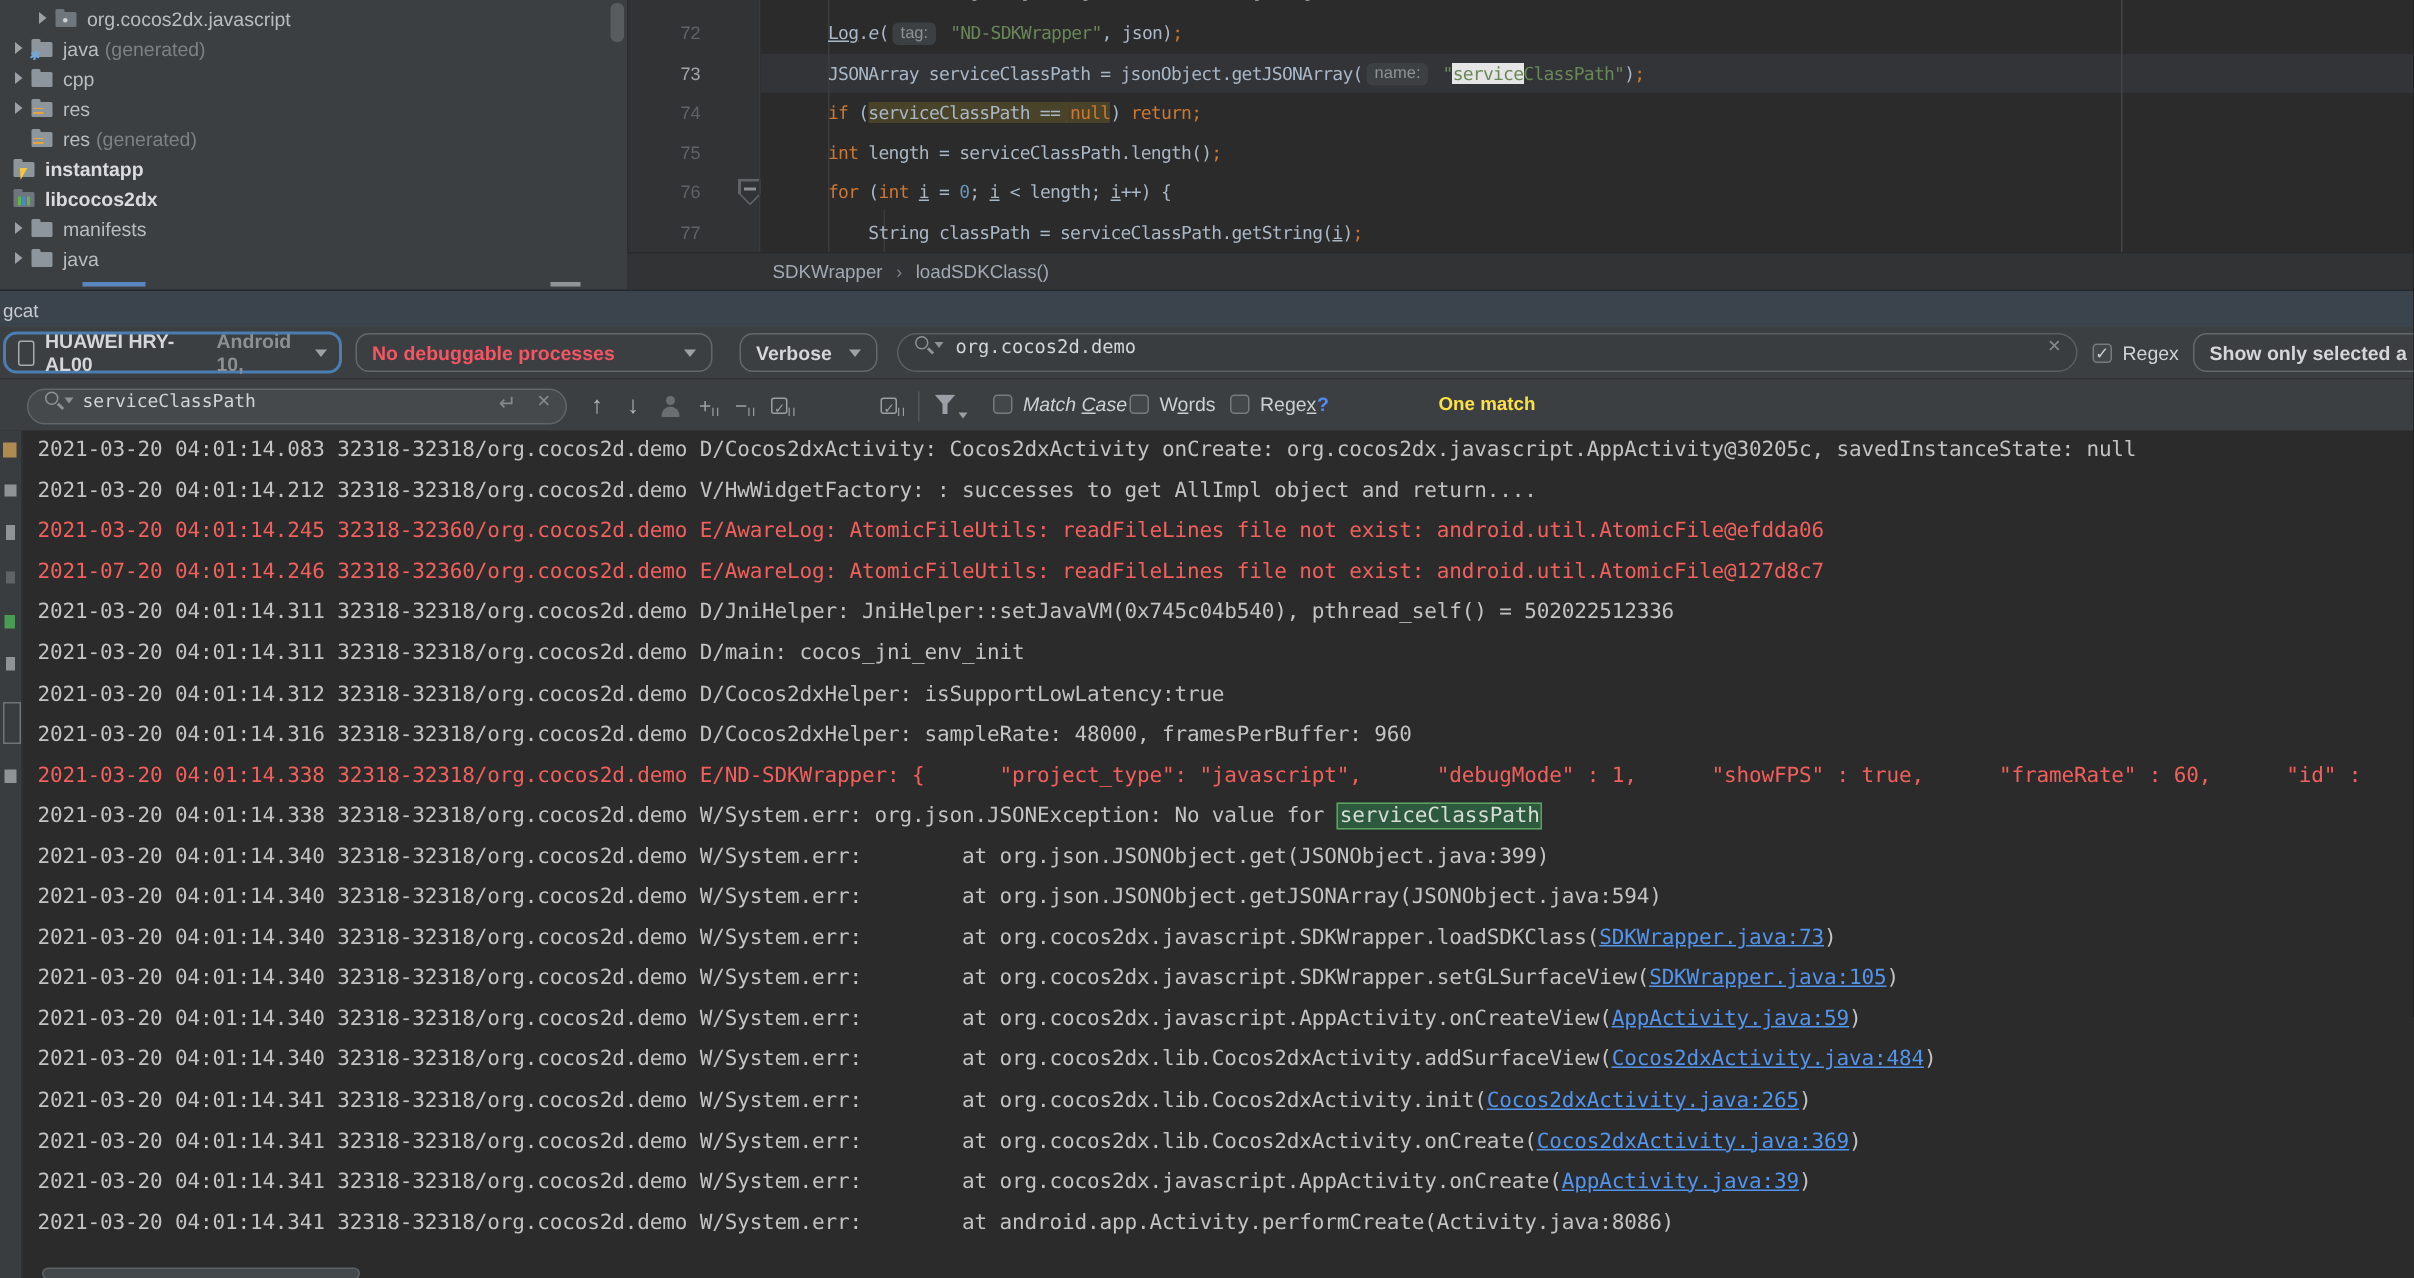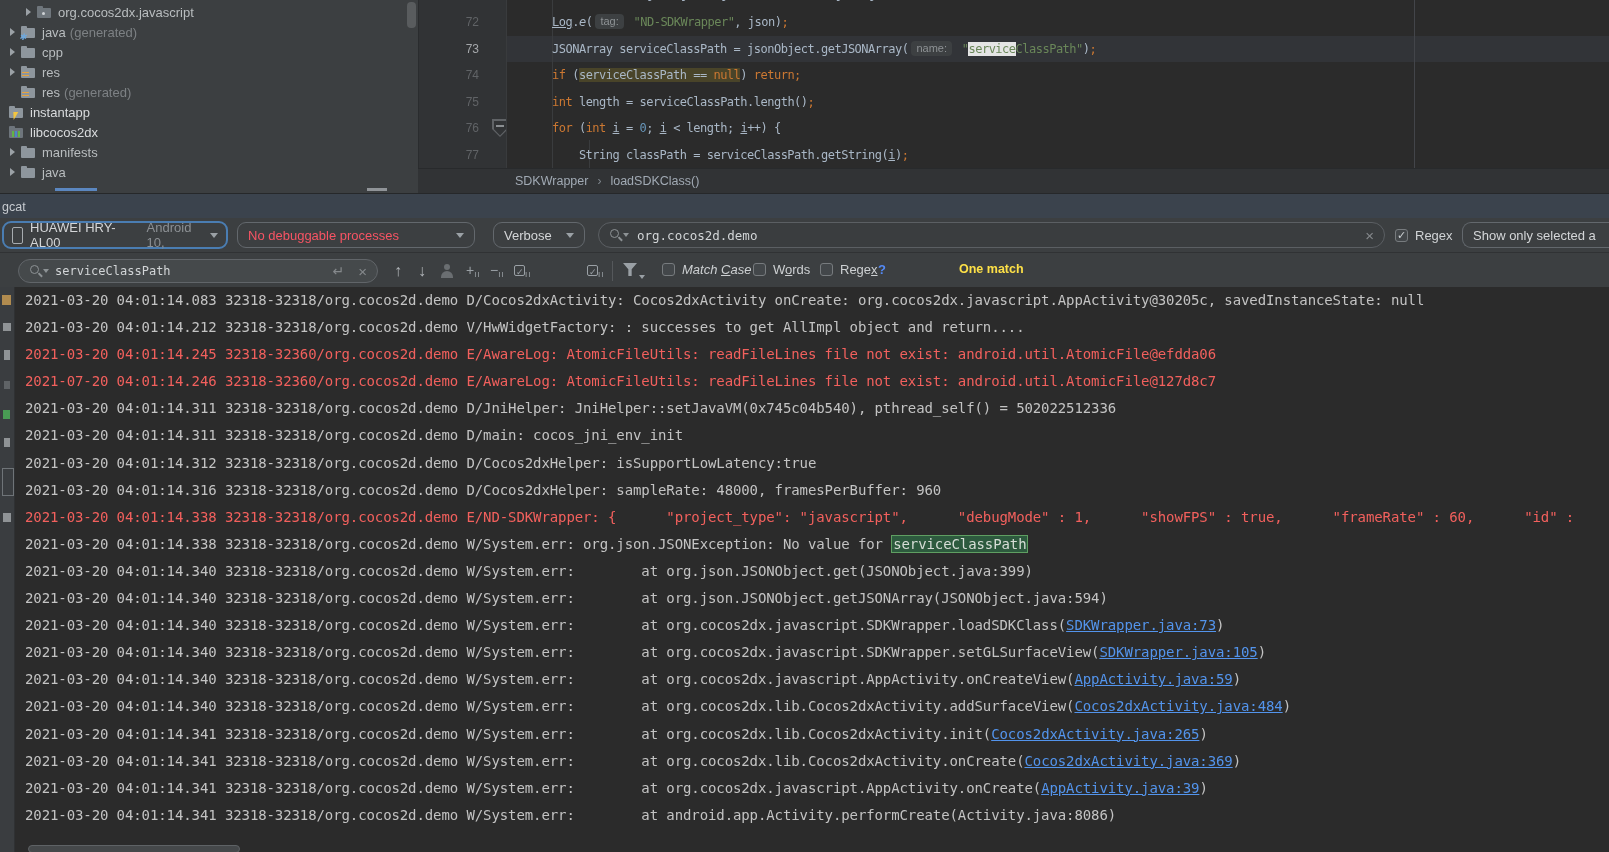--- a/index.html
+++ b/index.html
@@ -3,21 +3,21 @@
 <meta charset="utf-8">
 <style>
   html,body{margin:0;padding:0;background:#1e1f22;}
   #app{position:relative;width:1609px;height:852px;overflow:hidden;background:#2b2b2b;
        font-family:"Liberation Sans",sans-serif;-webkit-font-smoothing:antialiased;}
   .abs{position:absolute;}
 
   
   #tree{left:0;top:0;width:418px;height:193px;background:#3c3f41;overflow:hidden;}
   .trow{height:20px;display:flex;align-items:center;font-size:13px;color:#b9bdbf;white-space:nowrap;}
-  .trow.b .tlabel{font-weight:normal;color:#d9dbdd;}
+  .trow.b .tlabel{font-weight:bold;color:#d9dbdd;}
   .tsuffix{color:#7d8184;margin-left:4px;}
   .tlabel{margin-left:5px;}
   .arr{width:0;height:0;border-left:5px solid #9ba1a6;border-top:4px solid transparent;
        border-bottom:4px solid transparent;margin:0 5px 0 2px;flex:0 0 auto;}
   .arr.none{visibility:hidden;}
   .ticon{width:17px;height:14px;position:relative;flex:0 0 auto;}
   .ticon .fold{position:absolute;left:1px;top:3px;width:14px;height:10px;background:#8e969d;border-radius:1px;}
   .ticon .fold::before{content:"";position:absolute;top:-2px;left:0;width:6px;height:3px;background:inherit;border-radius:1px 1px 0 0;}
   .ticon.pkg .fold{background:#6f767c;}
   .ticon.pkg .fold::after{content:"";position:absolute;left:5px;top:4px;width:3px;height:3px;border-radius:50%;background:#cfd3d6;}
@@ -27,21 +27,21 @@
   .ticon.instant .fold::after{content:"";position:absolute;left:3px;bottom:-2px;width:0;height:0;
       border-left:3px solid transparent;border-right:2px solid transparent;border-top:8px solid #f4c63f;transform:skewX(-18deg);}
   .ticon.module .fold{background:#6e757c;}
   .ticon.module .fold::after{content:"";position:absolute;left:3px;bottom:1px;width:8px;height:6px;
       background:linear-gradient(90deg,#62b543 0 2px,transparent 2px 3px,#4a88c7 3px 5px,transparent 5px 6px,#62b543 6px 8px);}
   #tree-scroll{left:407px;top:2px;width:9px;height:26px;border-radius:4px;background:#595c5e;}
   .frag{position:absolute;height:3px;}
 
   
   #gutter{left:418px;top:0;width:88px;height:168px;background:#313335;border-left:1px solid #2a2c2e;}
-  .gnum{position:absolute;left:12px;width:48px;text-align:right;font-size:12px;color:#606366;line-height:26.5px;}
+  .gnum{position:absolute;left:0;width:48px;text-align:right;font-size:12px;color:#606366;line-height:26.5px;}
   .gnum.cur{color:#a4a7aa;}
   #gutter-sep{left:506px;top:0;width:1px;height:168px;background:#393b3d;}
   #code{left:507px;top:0;width:1102px;height:168px;background:#2b2b2b;overflow:hidden;}
   #cur-line{position:absolute;left:0;top:35.5px;width:1102px;height:26.5px;background:#323438;}
   .guide{position:absolute;width:1px;background:#3a3c3e;}
   #wrap-guide{position:absolute;left:907px;top:0;width:1px;height:168px;background:#43454a;}
   .eline{position:absolute;left:45px;height:26.5px;line-height:26.5px;white-space:pre;
          font-family:"DejaVu Sans Mono",monospace;font-size:12px;letter-spacing:-0.5px;color:#a9b7c6;}
   .eline .k{color:#cc7832;}
   .eline .s{color:#6a8759;}
@@ -67,31 +67,31 @@
   #crumbs .sep{color:#7f868d;margin:0 9px;font-size:12px;}
 
   
   #lc-header{left:0;top:193px;width:1609px;height:25px;background:#3b434d;border-top:1px solid #26282a;
              display:flex;align-items:center;color:#c7cbd0;font-size:12.5px;}
   #lc-header span{margin-left:2px;}
   #lc-toolbar{left:0;top:218px;width:1609px;height:34px;background:#3c3f41;}
   #lc-findrow{left:0;top:252px;width:1609px;height:35px;background:#3c3f41;border-top:1px solid #303234;}
 
   .combo{position:absolute;height:26px;border:1px solid #63686d;border-radius:9px;background:#3c3f41;
-         display:flex;align-items:center;font-size:13px;color:#d4d6d8;box-sizing:border-box;padding:0 10px;}
+         display:flex;align-items:center;font-size:13px;color:#d4d6d8;box-sizing:border-box;padding:0 10px;font-weight:bold;}
   .combo .dd{margin-left:auto;width:0;height:0;border-left:4px solid transparent;border-right:4px solid transparent;
              border-top:5px solid #9ba1a6;}
   #device-combo{left:2px;top:3px;width:226px;height:28px;border:2px solid #4a7db2;padding:0 8px;}
   #device-combo .os{color:#8c9094;margin-left:6px;}
   .phone{width:9px;height:15px;border:1.5px solid #a7acb0;border-radius:2px;margin-right:7px;flex:0 0 auto;}
   #process-combo{left:237px;top:4px;width:238px;}
   #process-combo .red{color:#f75464;}
   #level-combo{left:493px;top:4px;width:92px;}
   .sfield{position:absolute;height:26px;border:1px solid #5b5f63;border-radius:13px;background:#3a3d3f;
-          display:flex;align-items:center;box-sizing:border-box;padding:0 10px;}
+          display:flex;box-sizing:border-box;padding:0 10px;}
   #lc-search{left:598px;top:4px;width:787px;}
   .mag{width:14px;height:14px;position:relative;flex:0 0 auto;}
   .mag::before{content:"";position:absolute;left:1px;top:1px;width:7px;height:7px;border:1.5px solid #8d9295;border-radius:50%;}
   .mag::after{content:"";position:absolute;left:9px;top:10px;width:5px;height:1.5px;background:#8d9295;transform:rotate(45deg);}
   .mag .mdd{position:absolute;right:-6px;top:5px;width:0;height:0;border-left:3px solid transparent;
             border-right:3px solid transparent;border-top:4px solid #8d9295;}
   .sval{font-family:"DejaVu Sans Mono",monospace;font-size:12.5px;color:#d2d5d7;margin-left:14px;}
   .xbtn{margin-left:auto;color:#85898c;font-size:15px;line-height:1;}
   .cb{width:13px;height:13px;border:1px solid #777b7e;border-radius:3px;background:#43474a;box-sizing:border-box;
       display:inline-flex;align-items:center;justify-content:center;color:#cdd1d4;font-size:11px;}

